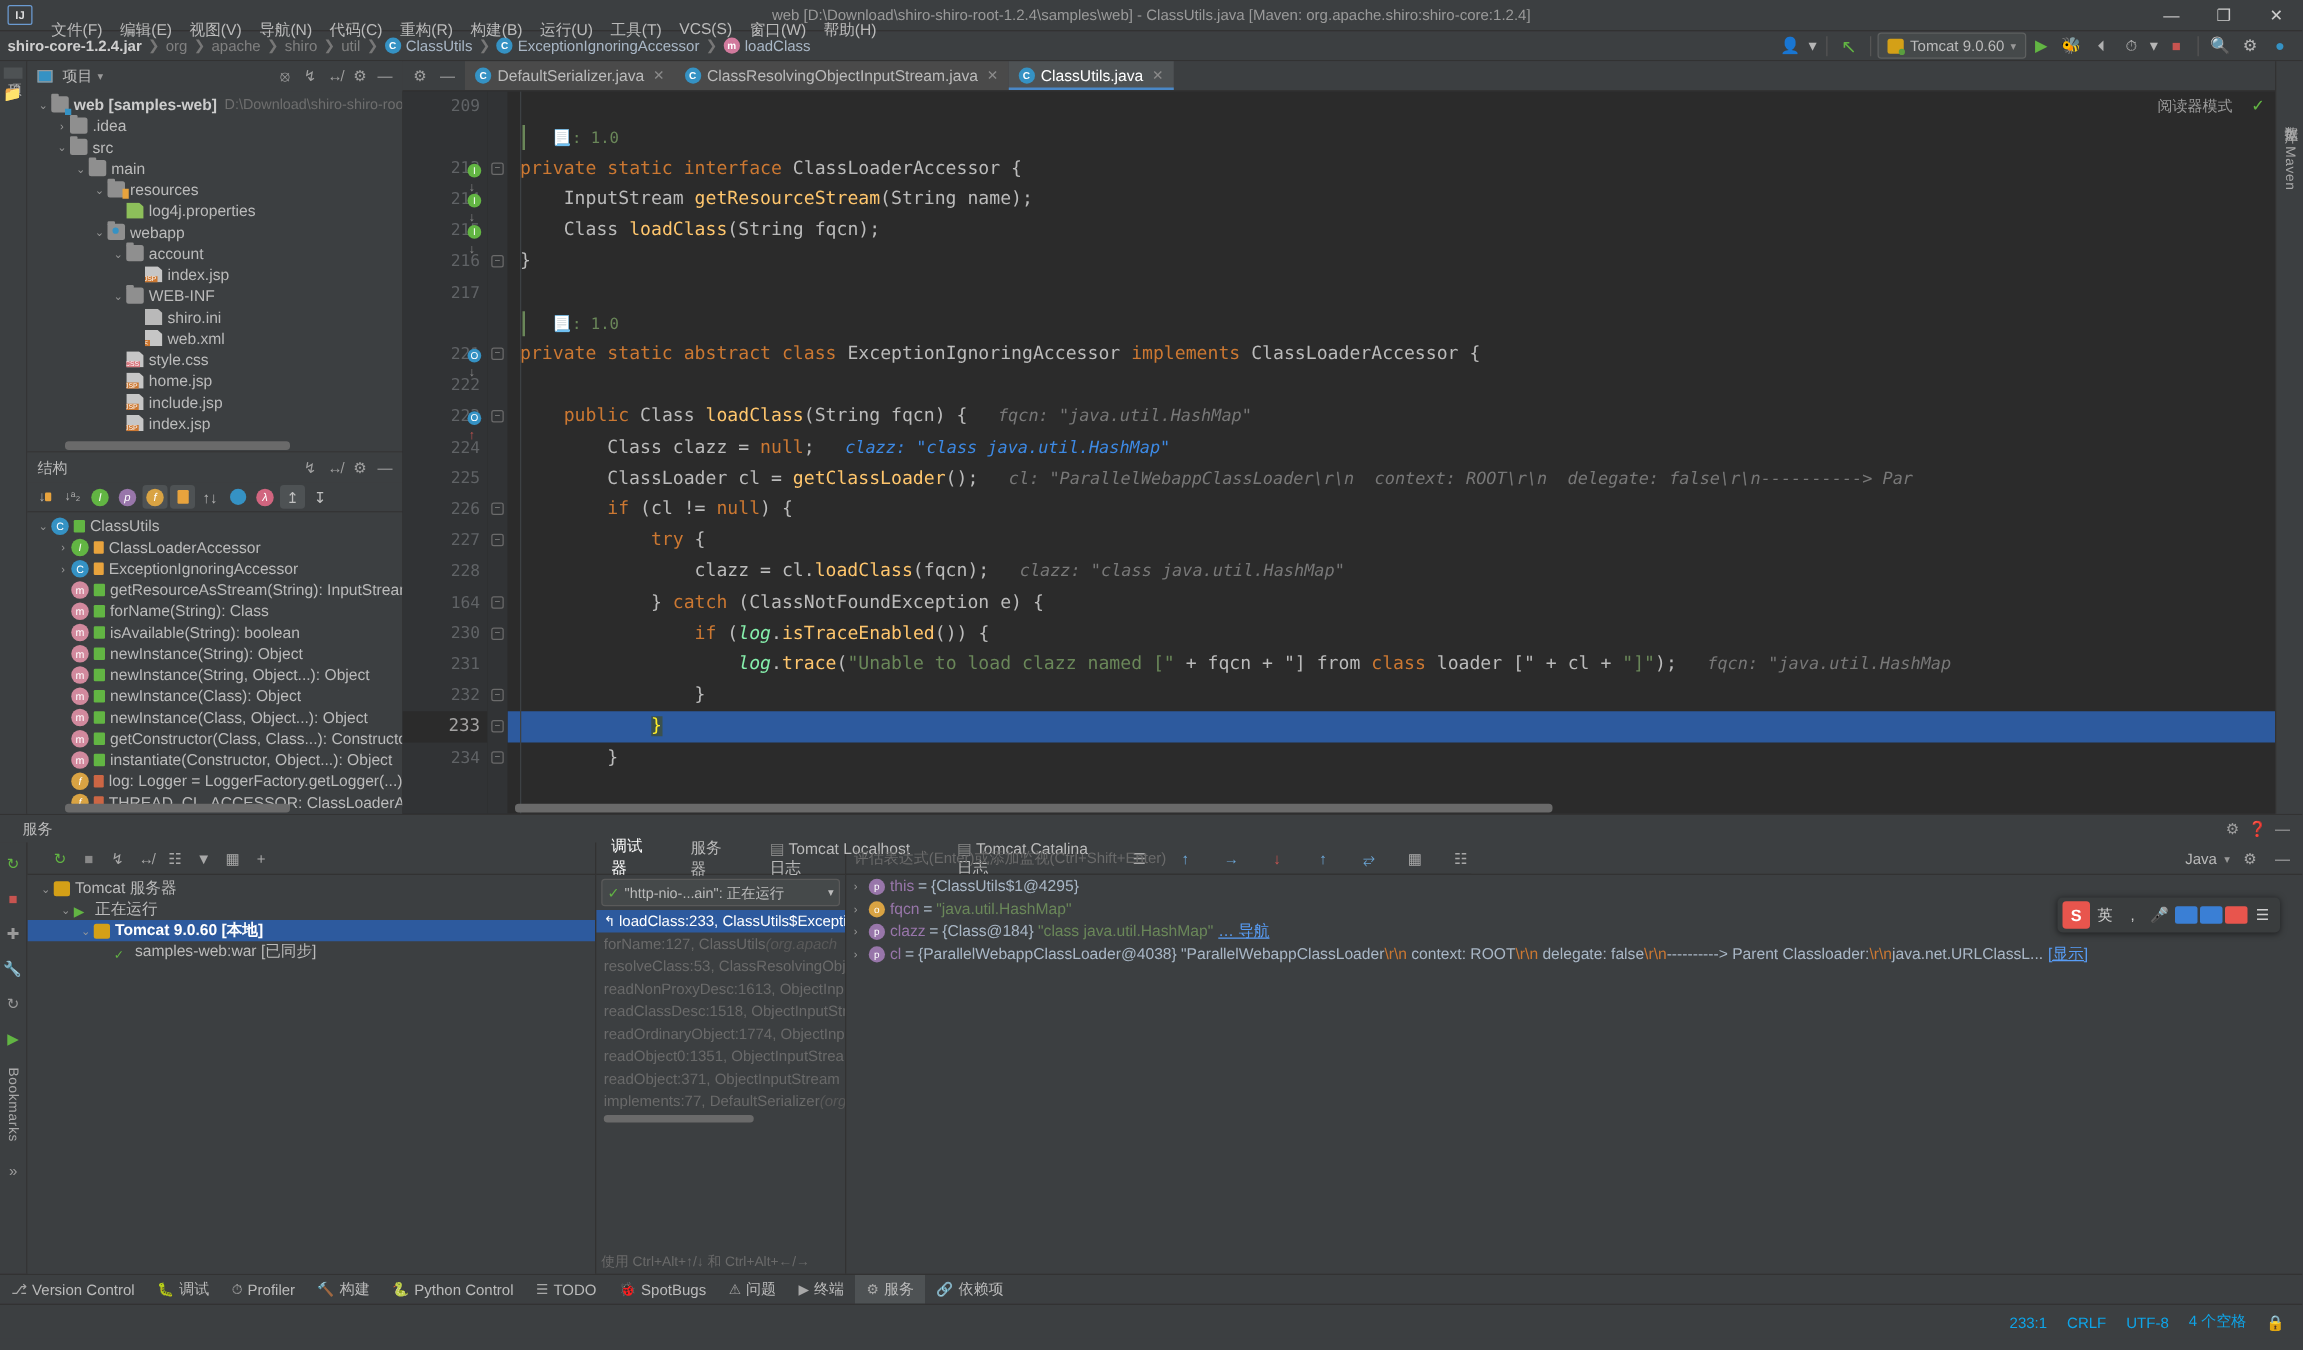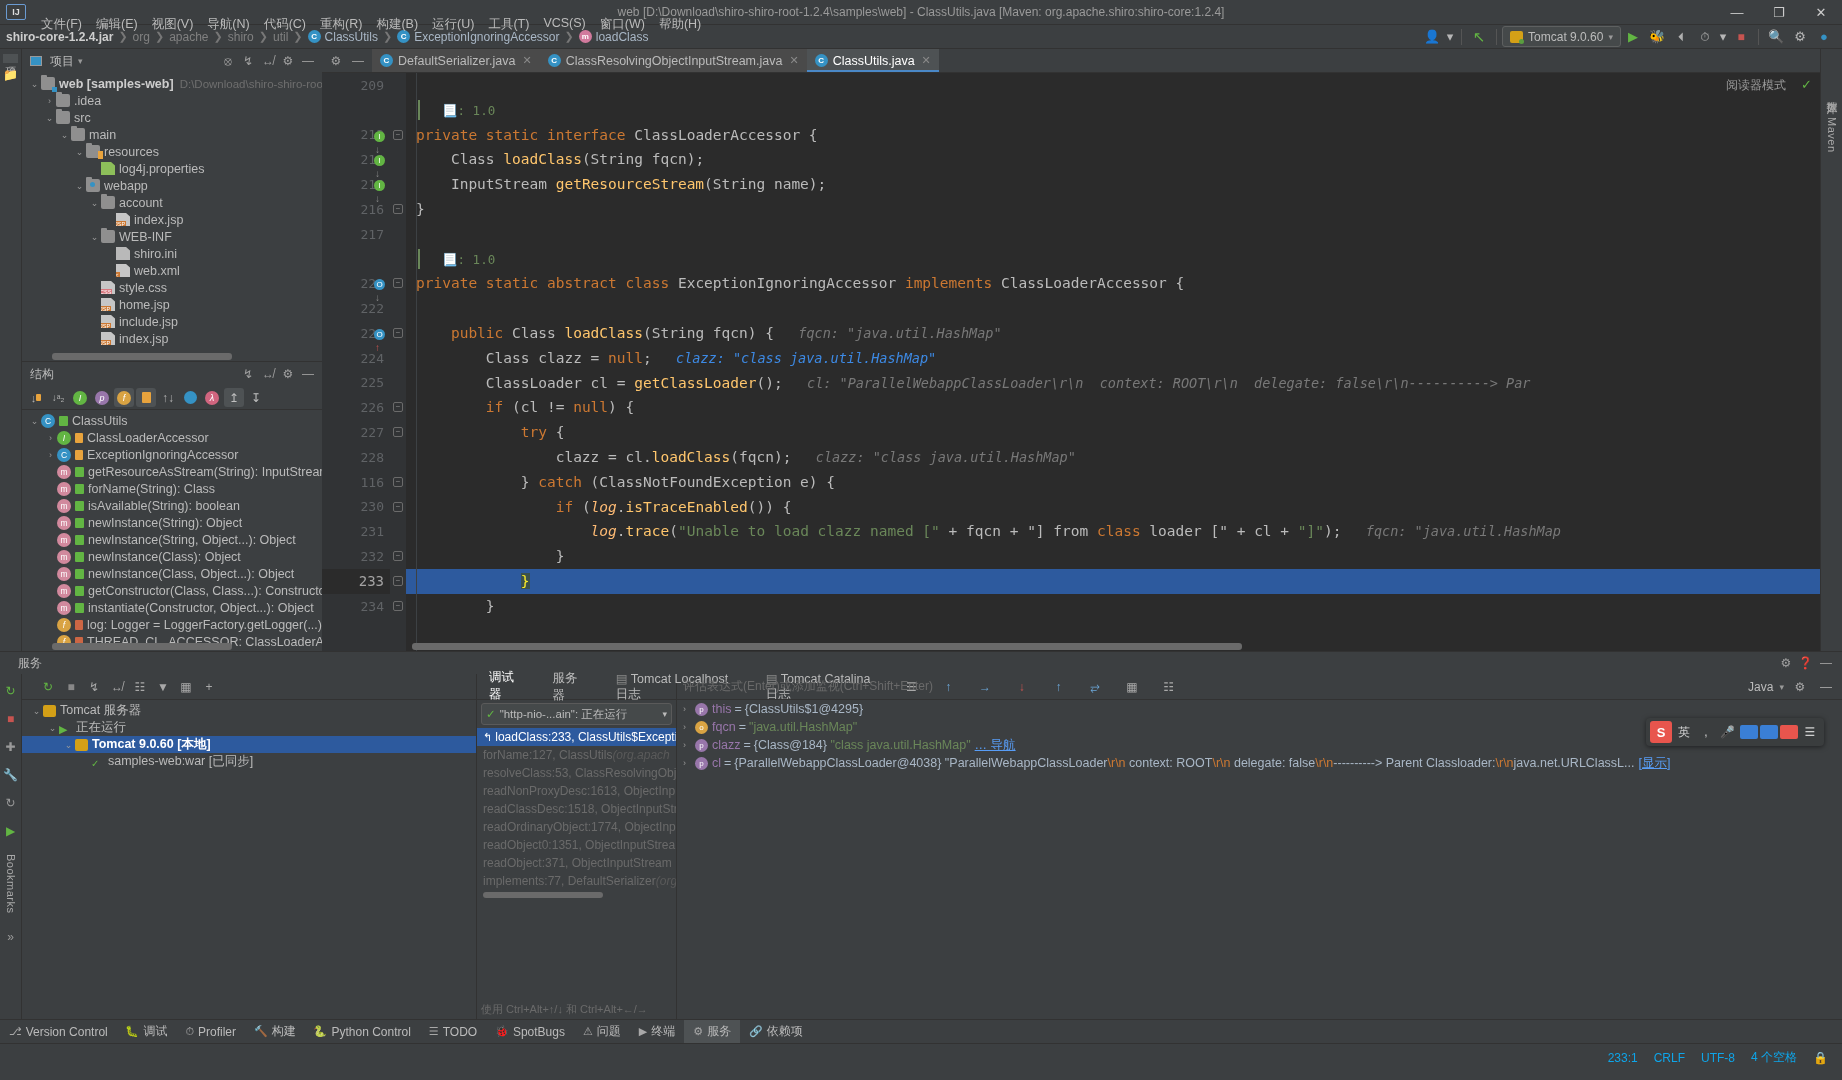--- a/index.html
+++ b/index.html
@@ -157,21 +157,21 @@
   .gline.cur { color:#a4a3a3; }
   #folds { width: 16px; background:#313335; flex:none; position:relative; }
   .foldbox { position:absolute; left:3px; width:10px; height:10px;
      border:1px solid #6b6b6b; border-radius:2px; color:#8b8b8b; font-size:8px;
      line-height:8px; text-align:center; background:#313335; }
   #codearea { flex:1; position:relative; overflow:hidden;
      font-family:"DejaVu Sans Mono", monospace; font-size:14.5px; line-height:24.8px; }
   .cline { height:24.8px; white-space:pre; padding-left: 10px; }
   .cline.hl { background:#2d5a9e; }
   .kw { color:#cc7832; } .str { color:#6a8759; } .fn { color:#ffc66d; }
-  .fld { color:#fdba74; font-style:italic; }
+  .fld { color:#86efac; font-style:italic; }
   .inline-val { color:#787878; font-style:italic; font-size:13.5px; }
   .inline-blue { color:#3d8ae5; font-style:italic; font-size:13.5px; }
   .brace-hl { background:#3b514d; color:#ffef28; }
 
   #readermode { position:absolute; right: 34px; top: 4px; font-size:12px; color:#9a9a9a; }
   #rightrail { width: 22px; background:#3c3f41; border-left:1px solid #323232;
      display:flex; flex-direction:column; align-items:center; padding-top:40px; gap:14px; }
 
   
   #bottom { height: 420px; display:flex; flex-direction:column; background:#3c3f41;
@@ -615,21 +615,21 @@
           <div class="gline">221</div>
           <div style="position: absolute; right: 2px; width: 14px; height: 14px; top: 203.4px;"><span style="display: inline-flex; width: 11px; height: 11px; border-radius: 50%; color: rgb(255, 255, 255); font-size: 8px; align-items: center; justify-content: center; background: rgb(53, 146, 196);">O</span><span style="color: rgb(136, 136, 136); font-size: 10px; margin-left: 1px;">↓</span></div>
           <div class="gline">222</div>
           <div class="gline">223</div>
           <div style="position: absolute; right: 2px; width: 14px; height: 14px; top: 253px;"><span style="display: inline-flex; width: 11px; height: 11px; border-radius: 50%; color: rgb(255, 255, 255); font-size: 8px; align-items: center; justify-content: center; background: rgb(53, 146, 196);">O</span><span style="color: rgb(199, 84, 80); font-size: 10px; margin-left: 1px;">↑</span></div>
           <div class="gline">224</div>
           <div class="gline">225</div>
           <div class="gline">226</div>
           <div class="gline">227</div>
           <div class="gline">228</div>
-          <div class="gline">116</div>
+          <div class="gline">164</div>
           <div class="gline">230</div>
           <div class="gline">231</div>
           <div class="gline">232</div>
           <div class="gline cur" style="background: rgb(43, 43, 43); font-size: 14px;">233</div>
           <div class="gline">234</div>
         </div>
       <div id="folds">
           <div class="foldbox" style="top: 56.6px;">−</div>
           <div class="foldbox" style="top: 131px;">−</div>
           <div class="foldbox" style="top: 205.4px;">−</div>
@@ -639,22 +639,22 @@
           <div class="foldbox" style="top: 403.8px;">−</div>
           <div class="foldbox" style="top: 428.6px;">−</div>
           <div class="foldbox" style="top: 478.2px;">−</div>
           <div class="foldbox" style="top: 503px;">−</div>
           <div class="foldbox" style="top: 527.8px;">−</div>
         </div>
       <div id="codearea">
           <div class="cline"></div>
           <div class="cline" style="border-left: none;"><span style="display:inline-block;width:2px;height:20px;background:#6a8759;vertical-align:middle;position:absolute;left:12px;margin-top:2px"></span><span style="color:#6a8759;font-size:12.5px;padding-left:26px">📃: 1.0</span></div>
           <div class="cline"><span class="kw">private</span> <span class="kw">static</span> <span class="kw">interface</span> ClassLoaderAccessor {</div>
+          <div class="cline">    InputStream <span class="fn">getResourceStream</span>(String name);</div>
           <div class="cline">    Class <span class="fn">loadClass</span>(String fqcn);</div>
-          <div class="cline">    InputStream <span class="fn">getResourceStream</span>(String name);</div>
           <div class="cline">}</div>
           <div class="cline"></div>
           <div class="cline" style="border-left: none;"><span style="display:inline-block;width:2px;height:20px;background:#6a8759;vertical-align:middle;position:absolute;left:12px;margin-top:2px"></span><span style="color:#6a8759;font-size:12.5px;padding-left:26px">📃: 1.0</span></div>
           <div class="cline"><span class="kw">private</span> <span class="kw">static</span> <span class="kw">abstract</span> <span class="kw">class</span> ExceptionIgnoringAccessor <span class="kw">implements</span> ClassLoaderAccessor {</div>
           <div class="cline"></div>
           <div class="cline">    <span class="kw">public</span> Class <span class="fn">loadClass</span>(String fqcn) {<span class="inline-val">   fqcn: "java.util.HashMap"</span></div>
           <div class="cline">        Class clazz = <span class="kw">null</span>;<span class="inline-blue">   clazz: "class java.util.HashMap"</span></div>
           <div class="cline">        ClassLoader cl = <span class="fn">getClassLoader</span>();<span class="inline-val">   cl: "ParallelWebappClassLoader\r\n  context: ROOT\r\n  delegate: false\r\n----------&gt; Par</span></div>
           <div class="cline">        <span class="kw">if</span> (cl != <span class="kw">null</span>) {</div>
           <div class="cline">            <span class="kw">try</span> {</div>

